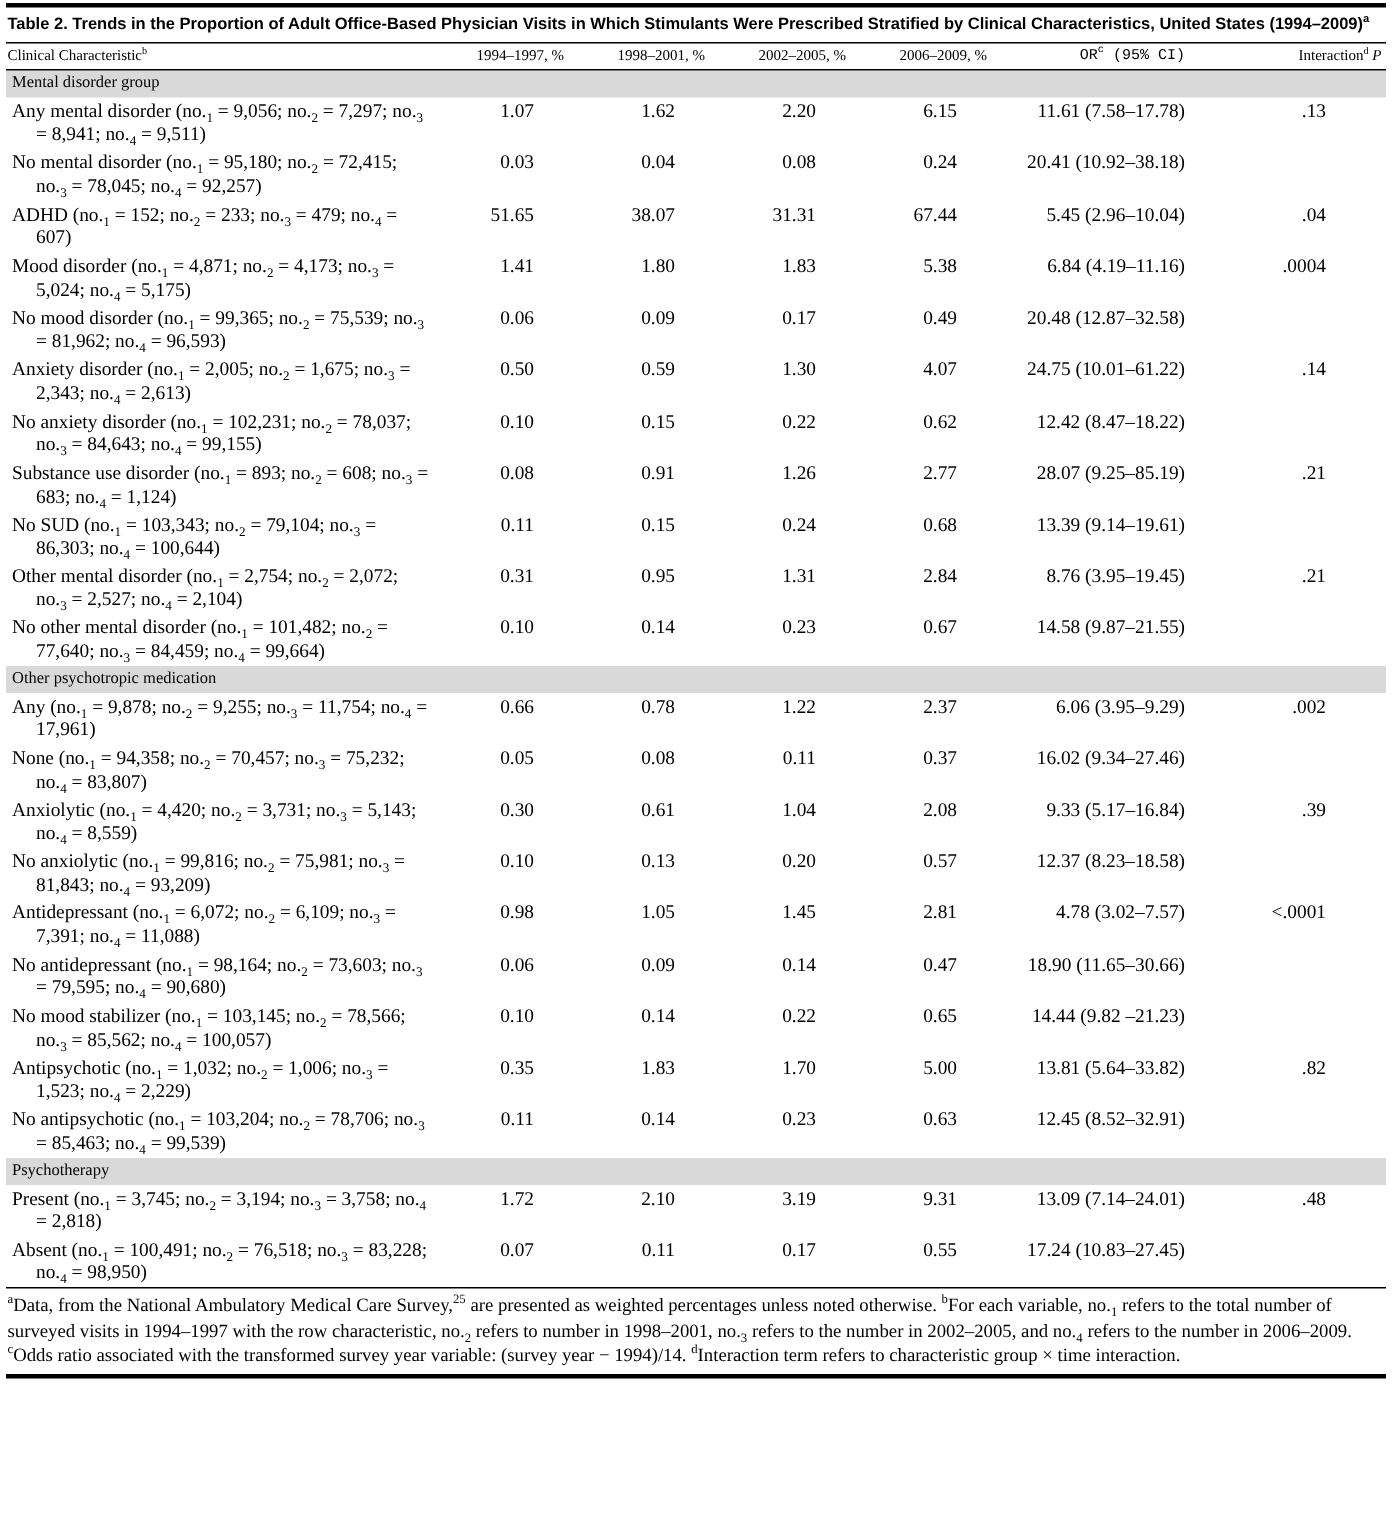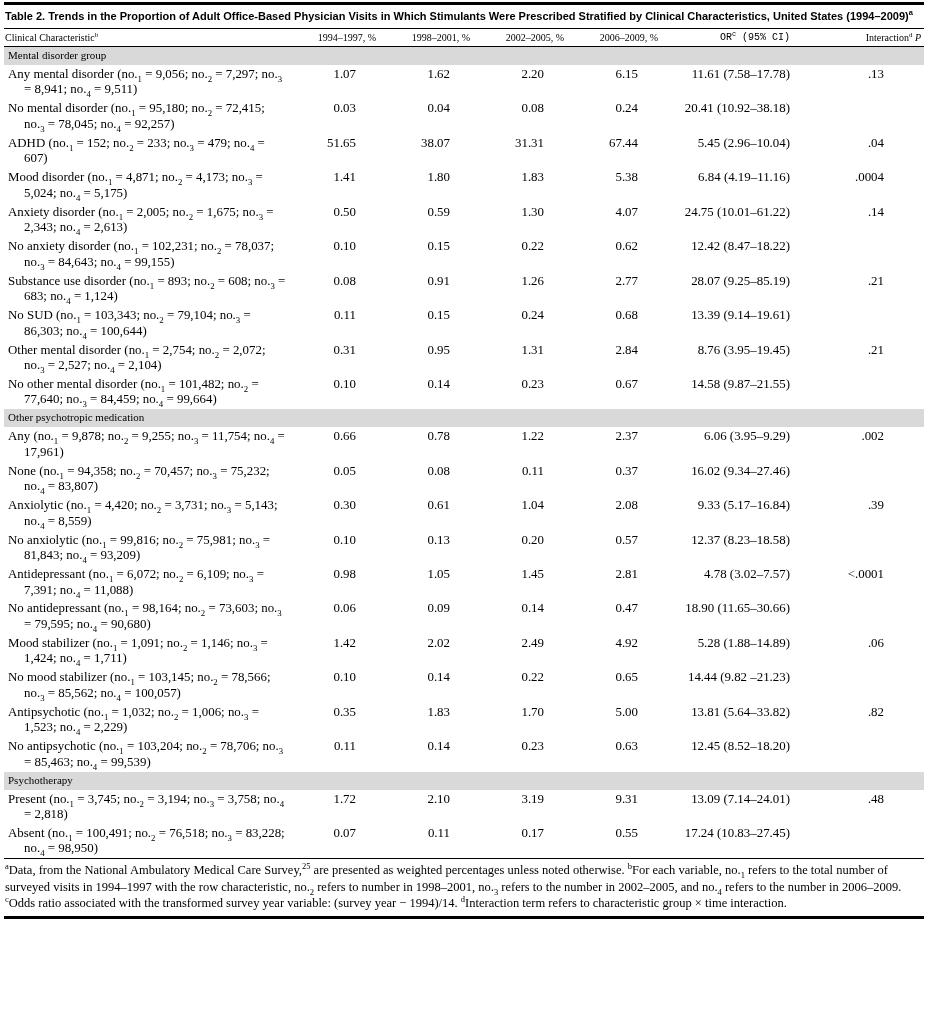--- a/index.html
+++ b/index.html
@@ -125,20 +125,29 @@
         <tr>
           <td class="col-char">Mood disorder (no.<sub>1</sub> = 4,871; no.<sub>2</sub> = 4,173; no.<sub>3</sub> = 5,024; no.<sub>4</sub> = 5,175)</td>
           <td class="col-num">1.41</td>
           <td class="col-num">1.80</td>
           <td class="col-num">1.83</td>
           <td class="col-num">5.38</td>
           <td class="col-or">6.84 (4.19–11.16)</td>
           <td class="col-p">.0004</td>
         </tr>
         <tr>
+          <td class="col-char">No mood disorder (no.<sub>1</sub> = 99,365; no.<sub>2</sub> = 75,539; no.<sub>3</sub> = 81,962; no.<sub>4</sub> = 96,593)</td>
+          <td class="col-num">0.06</td>
+          <td class="col-num">0.09</td>
+          <td class="col-num">0.17</td>
+          <td class="col-num">0.49</td>
+          <td class="col-or">20.48 (12.87–32.58)</td>
+          <td class="col-p"></td>
+        </tr>
+        <tr>
           <td class="col-char">Anxiety disorder (no.<sub>1</sub> = 2,005; no.<sub>2</sub> = 1,675; no.<sub>3</sub> = 2,343; no.<sub>4</sub> = 2,613)</td>
           <td class="col-num">0.50</td>
           <td class="col-num">0.59</td>
           <td class="col-num">1.30</td>
           <td class="col-num">4.07</td>
           <td class="col-or">24.75 (10.01–61.22)</td>
           <td class="col-p">.14</td>
         </tr>
         <tr>
           <td class="col-char">No anxiety disorder (no.<sub>1</sub> = 102,231; no.<sub>2</sub> = 78,037; no.<sub>3</sub> = 84,643; no.<sub>4</sub> = 99,155)</td>
@@ -236,29 +245,20 @@
         <tr>
           <td class="col-char">No antidepressant (no.<sub>1</sub> = 98,164; no.<sub>2</sub> = 73,603; no.<sub>3</sub> = 79,595; no.<sub>4</sub> = 90,680)</td>
           <td class="col-num">0.06</td>
           <td class="col-num">0.09</td>
           <td class="col-num">0.14</td>
           <td class="col-num">0.47</td>
           <td class="col-or">18.90 (11.65–30.66)</td>
           <td class="col-p"></td>
         </tr>
         <tr>
-          <td class="col-char">Mood stabilizer (no.<sub>1</sub> = 1,091; no.<sub>2</sub> = 1,146; no.<sub>3</sub> = 1,424; no.<sub>4</sub> = 1,711)</td>
-          <td class="col-num">1.42</td>
-          <td class="col-num">2.02</td>
-          <td class="col-num">2.49</td>
-          <td class="col-num">4.92</td>
-          <td class="col-or">5.28 (1.88–14.89)</td>
-          <td class="col-p">.06</td>
-        </tr>
-        <tr>
           <td class="col-char">No mood stabilizer (no.<sub>1</sub> = 103,145; no.<sub>2</sub> = 78,566; no.<sub>3</sub> = 85,562; no.<sub>4</sub> = 100,057)</td>
           <td class="col-num">0.10</td>
           <td class="col-num">0.14</td>
           <td class="col-num">0.22</td>
           <td class="col-num">0.65</td>
           <td class="col-or">14.44 (9.82 –21.23)</td>
           <td class="col-p"></td>
         </tr>
         <tr>
           <td class="col-char">Antipsychotic (no.<sub>1</sub> = 1,032; no.<sub>2</sub> = 1,006; no.<sub>3</sub> = 1,523; no.<sub>4</sub> = 2,229)</td>
@@ -268,21 +268,21 @@
           <td class="col-num">5.00</td>
           <td class="col-or">13.81 (5.64–33.82)</td>
           <td class="col-p">.82</td>
         </tr>
         <tr>
           <td class="col-char">No antipsychotic (no.<sub>1</sub> = 103,204; no.<sub>2</sub> = 78,706; no.<sub>3</sub> = 85,463; no.<sub>4</sub> = 99,539)</td>
           <td class="col-num">0.11</td>
           <td class="col-num">0.14</td>
           <td class="col-num">0.23</td>
           <td class="col-num">0.63</td>
-          <td class="col-or">12.45 (8.52–18.20)</td>
+          <td class="col-or">12.45 (8.52–32.91)</td>
           <td class="col-p"></td>
         </tr>
         <tr class="section-row">
           <td colspan="7">Psychotherapy</td>
         </tr>
         <tr>
           <td class="col-char">Present (no.<sub>1</sub> = 3,745; no.<sub>2</sub> = 3,194; no.<sub>3</sub> = 3,758; no.<sub>4</sub> = 2,818)</td>
           <td class="col-num">1.72</td>
           <td class="col-num">2.10</td>
           <td class="col-num">3.19</td>

